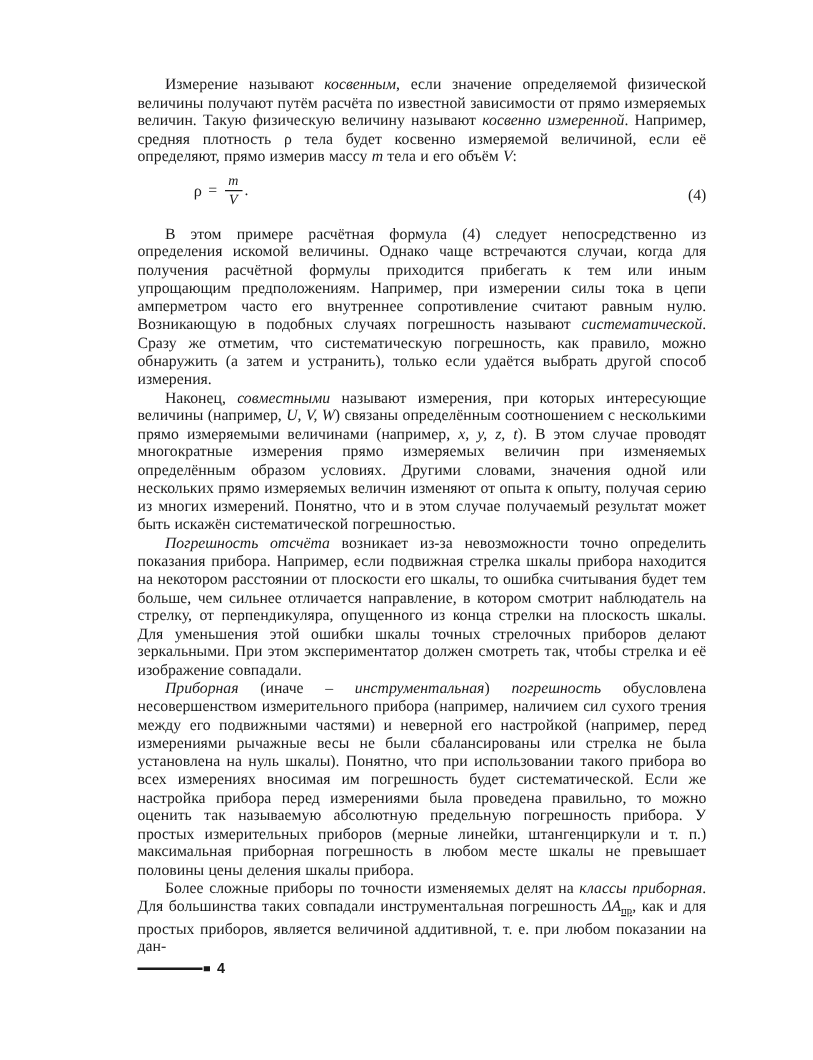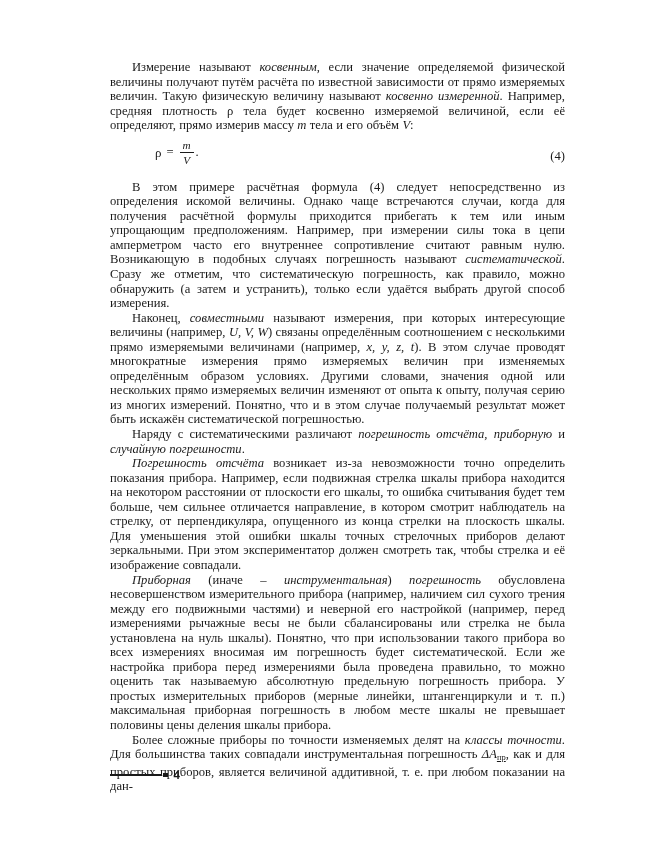--- a/index.html
+++ b/index.html
@@ -148,24 +148,23 @@
           <span class="bar"></span>
           <span class="den">V</span>
         </span>
         <span class="formula-dot">.</span>
       </div>
       <div class="formula-number">(4)</div>
     </div>
 
     <p class="para" id="p2"><span>В этом примере расчётная формула (4) следует непосредственно из определения искомой величины. Однако чаще встречаются случаи, когда для получения расчётной формулы приходится прибегать к тем или иным упрощающим предположениям. Например, при измерении силы тока в цепи амперметром часто его внутреннее сопротивление считают равным нулю. Возникающую в подобных случаях погрешность называют </span><i>систематической</i><span>. Сразу же отметим, что систематическую погрешность, как правило, можно обнаружить (а затем и устранить), только если удаётся выбрать другой способ измерения.</span></p>
     <p class="para" id="p3"><span>Наконец, </span><i>совместными</i><span> называют измерения, при которых интересующие величины (например, </span><i>U, V, W</i><span>) связаны определённым соотношением с несколькими прямо измеряемыми величинами (например, </span><i>x, y, z, t</i><span>). В этом случае проводят многократные измерения прямо измеряемых величин при изменяемых определённым образом условиях. Другими словами, значения одной или нескольких прямо измеряемых величин изменяют от опыта к опыту, получая серию из многих измерений. Понятно, что и в этом случае получаемый результат может быть искажён систематической погрешностью.</span></p>
-    <p class="para" id="p4"><span>Наряду с систематическими различают </span><i>погрешность отсчёта</i><span>, </span><i>приборную</i><span> и </span><i>случайную погрешности</i><span>.</span></p>
     <p class="para" id="p5"><i>Погрешность отсчёта</i><span> возникает из-за невозможности точно определить показания прибора. Например, если подвижная стрелка шкалы прибора находится на некотором расстоянии от плоскости его шкалы, то ошибка считывания будет тем больше, чем сильнее отличается направление, в котором смотрит наблюдатель на стрелку, от перпендикуляра, опущенного из конца стрелки на плоскость шкалы. Для уменьшения этой ошибки шкалы точных стрелочных приборов делают зеркальными. При этом экспериментатор должен смотреть так, чтобы стрелка и её изображение совпадали.</span></p>
     <p class="para" id="p6"><i>Приборная</i><span> (иначе – </span><i>инструментальная</i><span>) </span><i>погрешность</i><span> обусловлена несовершенством измерительного прибора (например, наличием сил сухого трения между его подвижными частями) и неверной его настройкой (например, перед измерениями рычажные весы не были сбалансированы или стрелка не была установлена на нуль шкалы). Понятно, что при использовании такого прибора во всех измерениях вносимая им погрешность будет систематической. Если же настройка прибора перед измерениями была проведена правильно, то можно оценить так называемую абсолютную предельную погрешность прибора. У простых измерительных приборов (мерные линейки, штангенциркули и т. п.) максимальная приборная погрешность в любом месте шкалы не превышает половины цены деления шкалы прибора.</span></p>
-    <p class="para" id="p7"><span>Более сложные приборы по точности изменяемых делят на </span><i>классы точности</i><span>. Для большинства таких совпадали инструментальная погрешность </span><span style="font-style: italic;">ΔA</span><span class="sub">пр</span><span>, как и для простых приборов, является величиной аддитивной, т. е. при любом показании на дан-</span></p>
+    <p class="para" id="p7"><span>Более сложные приборы по точности изменяемых делят на </span><i>классы приборная</i><span>. Для большинства таких совпадали инструментальная погрешность </span><span style="font-style: italic;">ΔA</span><span class="sub">пр</span><span>, как и для простых приборов, является величиной аддитивной, т. е. при любом показании на дан-</span></p>
 
   </div>
 
   <div id="footer">
     <div id="footer-rule"></div>
     <div id="footer-square"></div>
     <div id="page-number">4</div>
   </div>
 
 </div>

